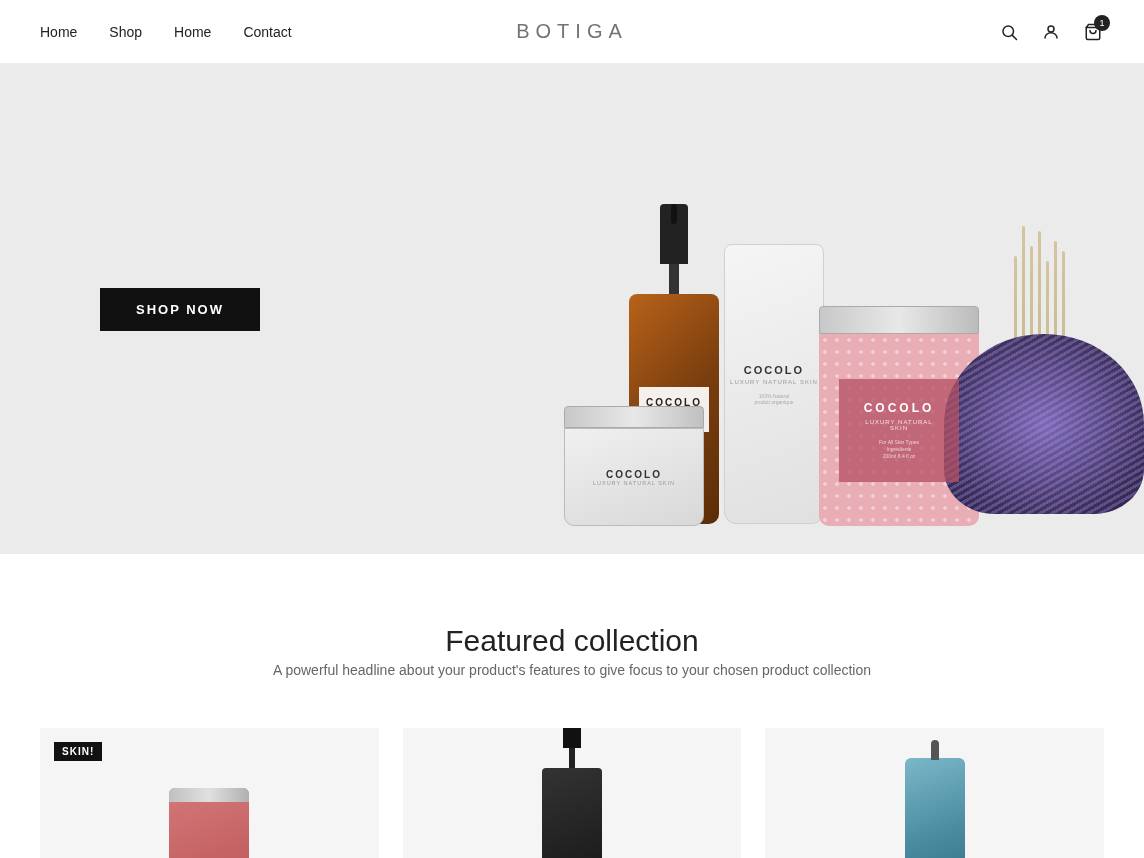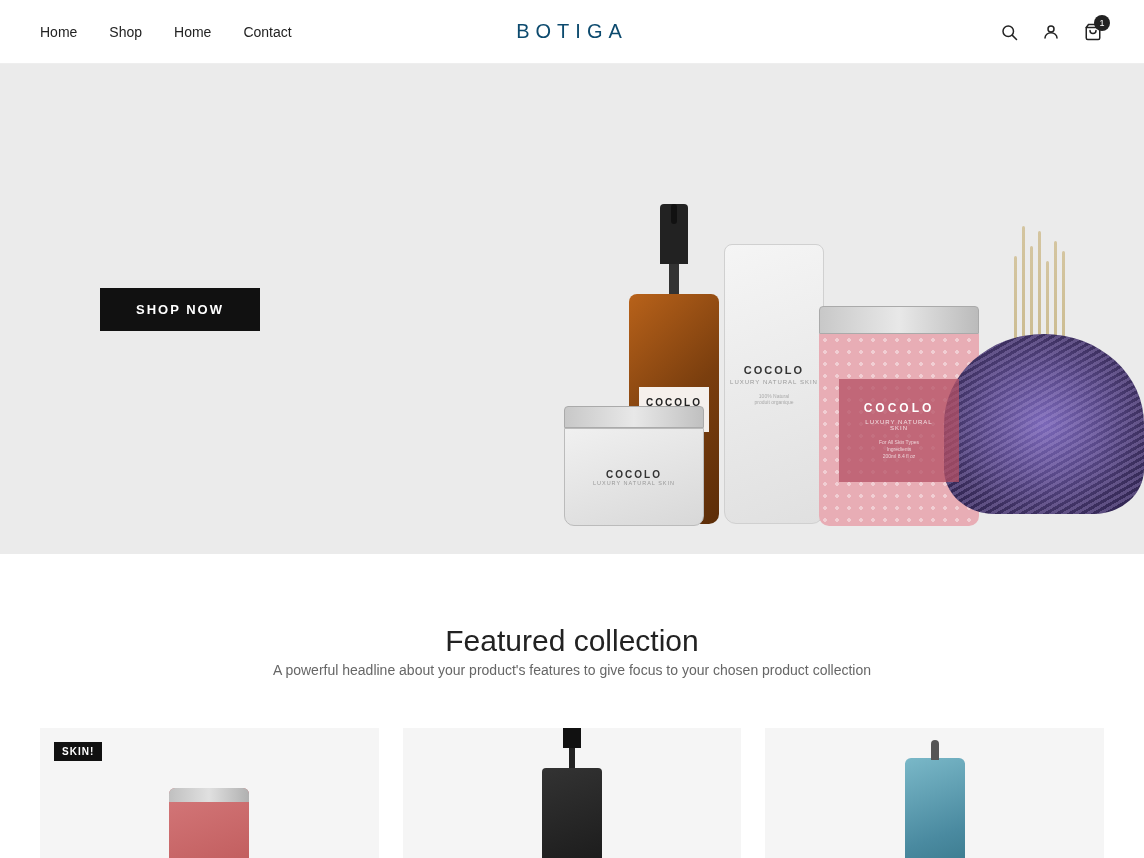--- a/index.html
+++ b/index.html
@@ -18,21 +18,21 @@
     }
     .nav-left { display: flex; gap: 32px; align-items: center; }
     .nav-left a { font-size: 14px; color: #222; text-decoration: none; cursor: pointer; }
     .nav-center {
       position: absolute;
       left: 50%;
       transform: translateX(-50%);
       font-size: 20px;
       letter-spacing: 6px;
       font-weight: 500;
-      color: #0c4a6e;
+      color: #737373;
     }
     .nav-right { display: flex; gap: 20px; align-items: center; }
     .nav-icon { cursor: pointer; width: 22px; height: 22px; display: flex; align-items: center; justify-content: center; position: relative; }
     .cart-badge {
       position: absolute;
       top: -6px; right: -6px;
       background: #222;
       color: #fff;
       border-radius: 50%;
       width: 16px; height: 16px;

